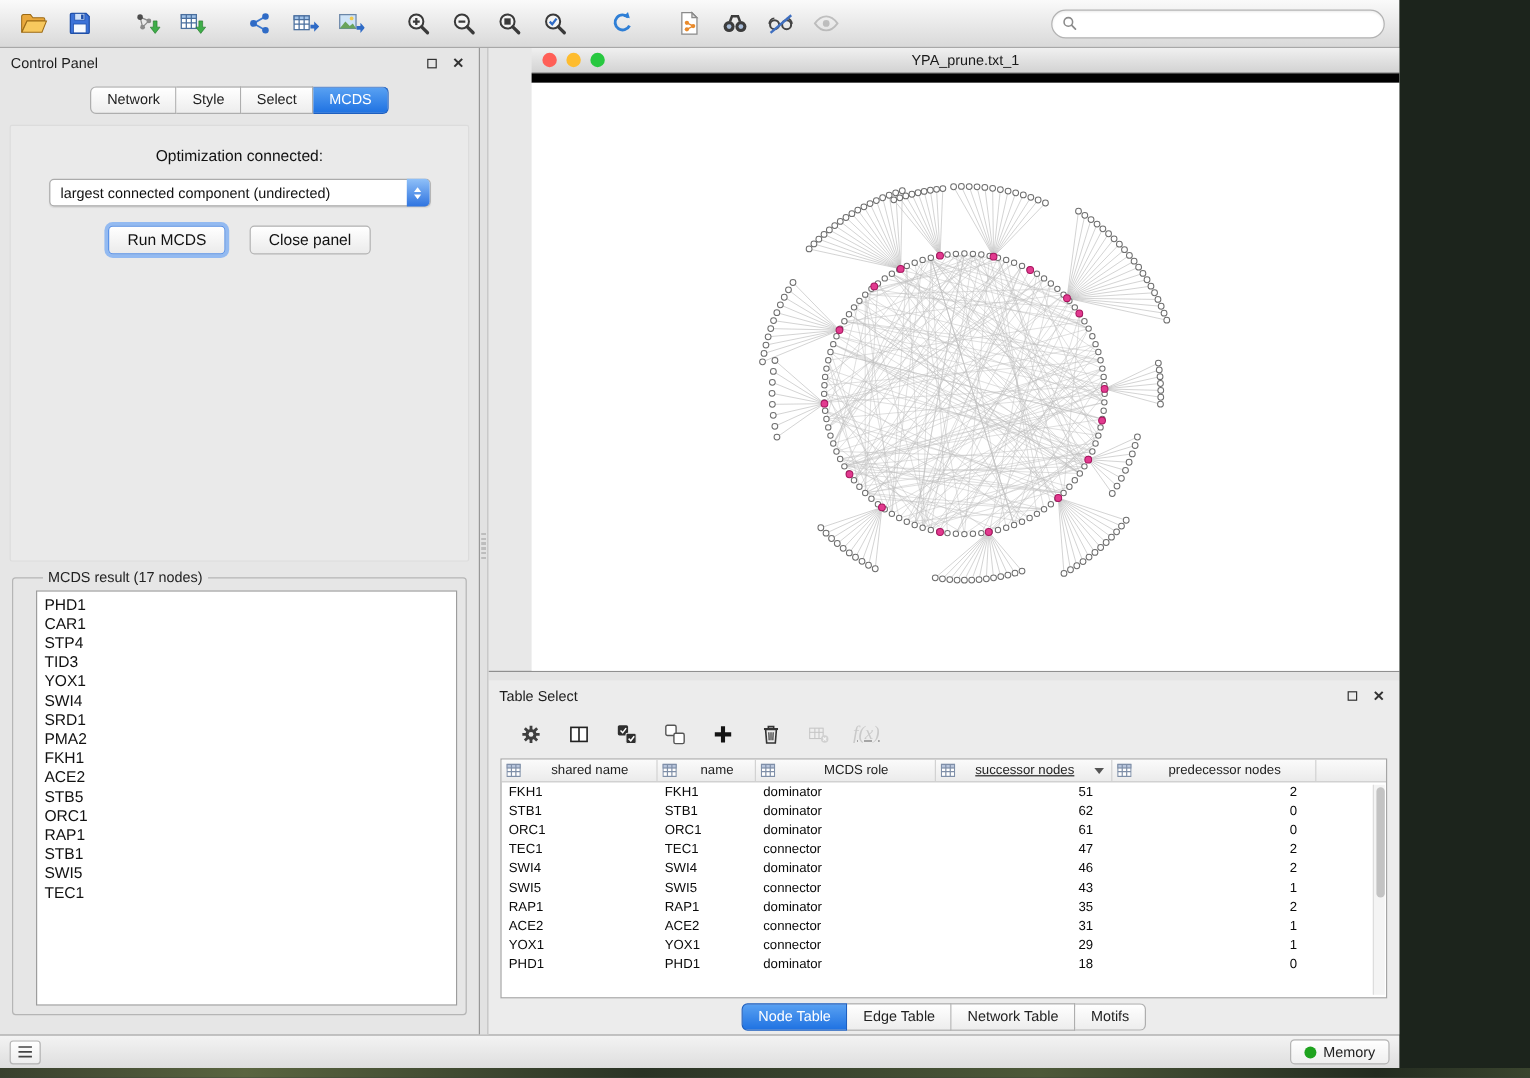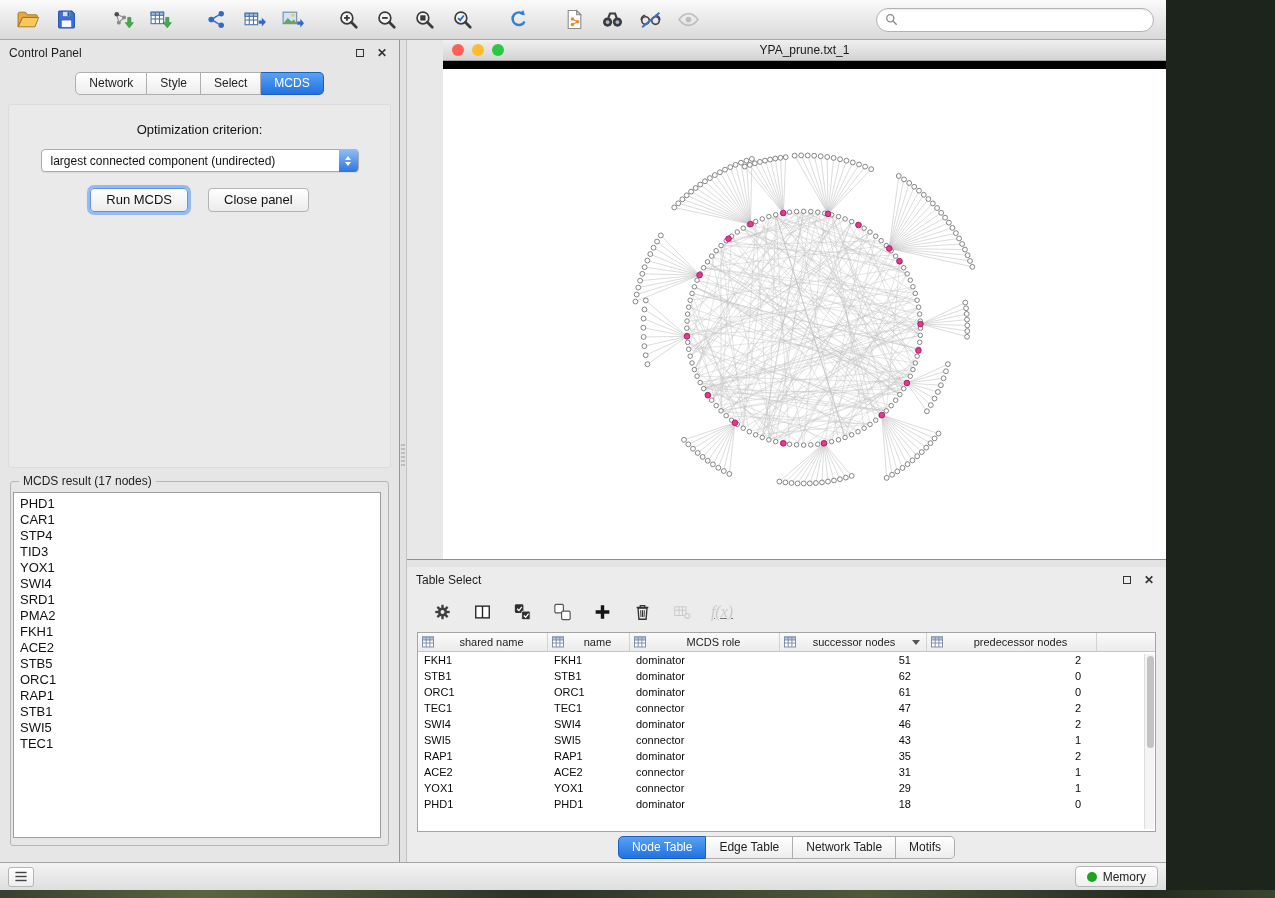--- a/index.html
+++ b/index.html
@@ -34,21 +34,21 @@
   .seg.active { background:linear-gradient(#59a1f2,#1f72e2); border-color:#1d5fc0; color:#fff; }
   .tab-content { flex:1; margin:0 8px; background:#eaeaea; border:1px solid #dcdcdc; border-radius:2px; display:flex; flex-direction:column; align-items:center; padding-top:17px; min-height:0; }
   .opt-label { font-size:13px; color:#111; }
   .mac-select { margin-top:12px; width:318px; height:23px; background:#fff; border:1px solid #ababab; border-radius:4px; position:relative; display:flex; align-items:center; font-size:12px; color:#111; padding-left:9px; cursor:pointer; box-shadow:0 1px 1px rgba(0,0,0,.08); }
   .mac-select .stepper { position:absolute; right:0; top:-1px; bottom:-1px; width:19px; border-radius:0 4px 4px 0; background:linear-gradient(#8fc0f8,#2f74e0); display:flex; flex-direction:column; align-items:center; justify-content:center; gap:2px; }
   .arr-up { width:0; height:0; border-left:3.5px solid transparent; border-right:3.5px solid transparent; border-bottom:4.5px solid #fff; }
   .arr-dn { width:0; height:0; border-left:3.5px solid transparent; border-right:3.5px solid transparent; border-top:4.5px solid #fff; }
   .btn-row { display:flex; gap:20px; margin-top:16px; }
   .mac-btn { font-family:"Liberation Sans",sans-serif; font-size:13px; color:#111; padding:3px 15px 4px 15px; background:linear-gradient(#ffffff,#ebebeb); border:1px solid #b4b4b4; border-radius:4px; cursor:pointer; }
   .mac-btn.focused { box-shadow:0 0 0 3px rgba(100,160,245,.65); border-color:#5b93e8; }
-  .mcds-fieldset { flex:0 0 372px; margin:6px 10px 16px 10px; border:1px solid #b5b5b5; border-radius:3px; padding:4px 7px 7px 2px; display:flex; flex-direction:column; }
+  .mcds-fieldset { flex:0 0 372px; margin:6px 10px 16px 10px; border:1px solid #b5b5b5; border-radius:3px; padding:4px 7px 7px 19px; display:flex; flex-direction:column; }
   .mcds-fieldset legend { font-size:12px; color:#222; padding:0 4px; margin-left:6px; }
   .mcds-list { flex:1; background:#fff; border:1px solid #9d9d9d; overflow:hidden; padding:3px 0 0 6px; }
   .mcds-item { font-size:13px; line-height:16px; color:#111; }
 
   
   .v-splitter { width:7px; flex:0 0 7px; background:#e2e2e2; border-right:1px solid #c2c2c2; position:relative; cursor:col-resize; }
   .v-splitter::after { content:""; position:absolute; top:404px; left:1px; width:4px; height:22px; background:repeating-linear-gradient(#bdbdbd 0 2px, transparent 2px 4px); }
 
   
   .right-col { flex:1; display:flex; flex-direction:column; min-width:0; background:#e8e8e8; }
@@ -270,21 +270,21 @@
           </span>
         <span class="mini-btn" style="font-weight:bold;">✕</span>
       </div>
       <div class="seg-tabs" id="cp-tabs">
           <div class="seg">Network</div>
           <div class="seg">Style</div>
           <div class="seg">Select</div>
           <div class="seg active">MCDS</div>
         </div>
       <div class="tab-content">
-        <div class="opt-label">Optimization criterion:</div>
+        <div class="opt-label">Optimization connected:</div>
         <div class="mac-select">
           <span>largest connected component (undirected)</span>
           <span class="stepper">
               <span class="arr-up"></span>
               <span class="arr-dn"></span>
             </span>
         </div>
         <div class="btn-row">
           <button class="mac-btn focused">Run MCDS</button>
           <button class="mac-btn">Close panel</button>
@@ -1016,21 +1016,21 @@
                   <svg viewBox="0 0 12 12">
                     <rect x=".5" y="1" width="11" height="10" fill="#fff" stroke="#7f8fa8"></rect>
                     <rect x=".5" y="1" width="11" height="3" fill="#b9c6dd" stroke="#7f8fa8"></rect>
                     <line x1="4.2" y1="1" x2="4.2" y2="11" stroke="#7f8fa8"></line>
                     <line x1="7.9" y1="1" x2="7.9" y2="11" stroke="#7f8fa8"></line>
                     <line x1=".5" y1="7" x2="11.5" y2="7" stroke="#7f8fa8"></line>
                   </svg>
                 </span>
                 <span class="th-lbl">MCDS role</span>
               </div>
-              <div class="th" style="width: 147px;">
+              <div class="th" style="width: 147px; text-decoration: underline;">
                 <span class="th-ico">
                   <svg viewBox="0 0 12 12">
                     <rect x=".5" y="1" width="11" height="10" fill="#fff" stroke="#7f8fa8"></rect>
                     <rect x=".5" y="1" width="11" height="3" fill="#b9c6dd" stroke="#7f8fa8"></rect>
                     <line x1="4.2" y1="1" x2="4.2" y2="11" stroke="#7f8fa8"></line>
                     <line x1="7.9" y1="1" x2="7.9" y2="11" stroke="#7f8fa8"></line>
                     <line x1=".5" y1="7" x2="11.5" y2="7" stroke="#7f8fa8"></line>
                   </svg>
                 </span>
                 <span class="th-lbl">successor nodes</span>

